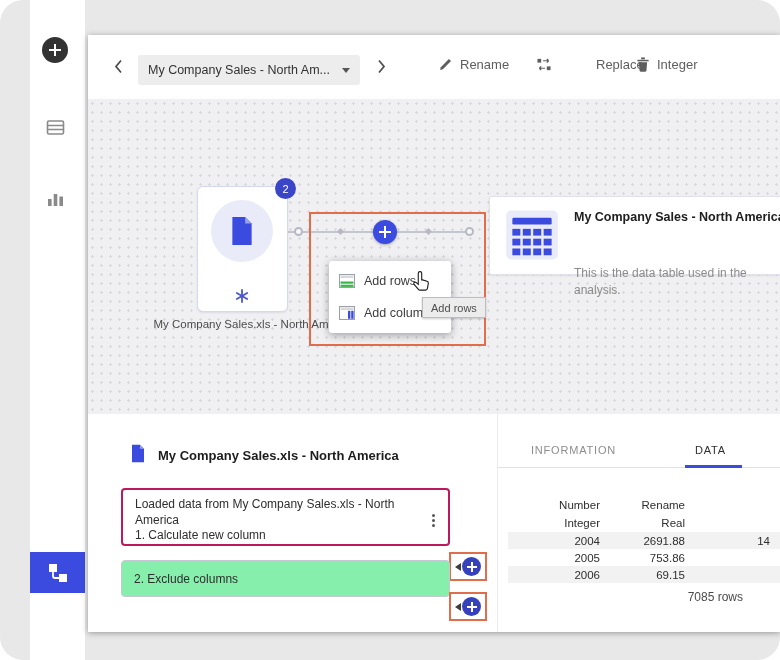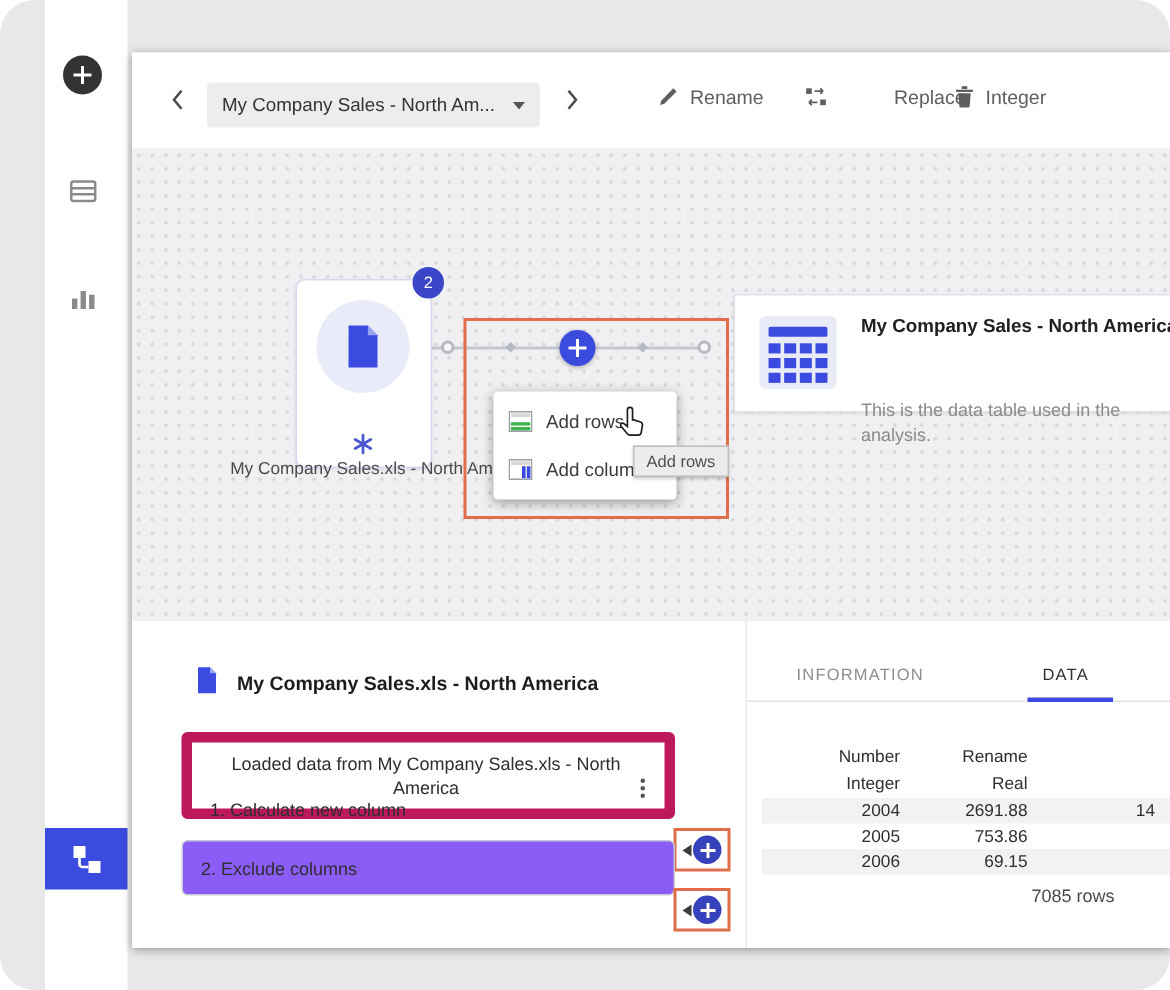--- a/index.html
+++ b/index.html
@@ -32,21 +32,21 @@
   .caret-down{width:0;height:0;border-left:4px solid transparent;border-right:4px solid transparent;border-top:5px solid #555;margin-left:auto;}
   .tb-btn{position:absolute;top:22px;display:flex;align-items:center;gap:7px;color:#5e5e5e;font-size:13px;cursor:pointer;}
 
   
   #canvas{position:absolute;left:0;top:64px;width:692px;height:315px;background-color:#f0f0f2;background-image:radial-gradient(#d8d8dd 1px,transparent 1.3px);background-size:9px 9px;border-bottom:1px solid #d9d9d9;}
 
   .node{position:absolute;left:109px;top:87px;width:89px;height:124px;background:#fff;border:1px solid #d5d9ef;border-radius:6px;box-shadow:0 1px 2px rgba(40,50,120,.1);cursor:pointer;}
   .node-circle{position:absolute;left:13px;top:13px;width:62px;height:62px;border-radius:50%;background:#e9ebf9;display:flex;align-items:center;justify-content:center;}
   .node-sparkle{position:absolute;left:37px;bottom:8px;width:14px;height:14px;}
   .node-badge{position:absolute;right:-9px;top:-9px;width:21px;height:21px;border-radius:50%;background:#3a45c8;color:#fff;font-size:11px;display:flex;align-items:center;justify-content:center;}
-  .node-label{position:absolute;left:53px;top:208px;width:200px;text-align:center;font-size:11.5px;color:#4a4a4a;white-space:nowrap;overflow:hidden;}
+  .node-label{position:absolute;left:53px;top:219px;width:200px;text-align:center;font-size:11.5px;color:#4a4a4a;white-space:nowrap;overflow:hidden;}
 
   .conn-line{position:absolute;left:198px;top:132px;width:184px;height:1.5px;background:#c3c5cf;}
   .conn-ring{position:absolute;width:9px;height:9px;border:2px solid #b6b9c4;background:#f7f7f9;border-radius:50%;box-sizing:border-box;}
   .conn-dot{position:absolute;width:5px;height:5px;background:#b6b9c4;transform:rotate(45deg);}
   .conn-plus{position:absolute;left:285px;top:121px;width:24px;height:24px;border-radius:50%;background:#3b4bdf;box-shadow:0 1px 3px rgba(0,0,0,.3);cursor:pointer;}
 
   .ann{position:absolute;border:2px solid #e06e4b;box-sizing:border-box;}
   #ann-canvas{left:221px;top:113px;width:177px;height:134px;}
 
   .menu{position:absolute;left:241px;top:162px;width:122px;background:#fff;border-radius:3px;box-shadow:0 2px 8px rgba(0,0,0,.35);padding:4px 0;}
@@ -58,26 +58,26 @@
   .info-card{position:absolute;left:401px;top:97px;width:312px;height:77px;background:#fff;border:1px solid #e1e2e9;border-radius:2px;box-shadow:0 1px 2px rgba(0,0,0,.08);cursor:pointer;}
   .info-icon{position:absolute;left:15px;top:12px;}
   .info-title{position:absolute;left:84px;top:13px;font-size:12.5px;font-weight:bold;color:#202020;white-space:nowrap;}
   .info-desc{position:absolute;left:84px;top:32px;width:205px;font-size:12px;color:#8b8b8b;line-height:1.4;margin-top:36px;}
 
   
   #bottom{position:absolute;left:0;top:379px;width:692px;height:218px;background:#fff;}
   .divider-v{position:absolute;left:409px;top:0;width:1px;height:218px;background:#ebebeb;}
   .src-icon{position:absolute;left:42px;top:30px;}
   .src-title{position:absolute;left:70px;top:34px;font-size:13px;font-weight:bold;color:#1c1c1c;}
-  .step1{position:absolute;left:33px;top:74px;width:329px;height:58px;border:7px solid #be185d;border-radius:4px;box-sizing:border-box;background:#fff;cursor:pointer;text-align:center;}
+  .step1{position:absolute;left:33px;top:74px;width:329px;height:58px;border:2px solid #be185d;border-radius:4px;box-sizing:border-box;background:#fff;cursor:pointer;}
   .step1-text{position:absolute;left:12px;top:7px;width:288px;font-size:12px;color:#2e2e2e;line-height:1.3;}
   .step1-sub{position:absolute;left:12px;top:38px;font-size:12px;color:#2e2e2e;}
   .kebab{position:absolute;right:10px;top:21px;cursor:pointer;padding:1px 3px;}
   .kebab span{display:block;width:3px;height:3px;border-radius:50%;background:#555;margin:2px 0;}
-  .step2{position:absolute;left:33px;top:146px;width:329px;height:37px;border:1px solid #c6c9d5;border-radius:4px;box-sizing:border-box;background:#8b5cf6;display:flex;align-items:center;padding:0 12px;font-size:12px;color:#2e2e2e;cursor:pointer;}
+  .step2{position:absolute;left:33px;top:146px;width:329px;height:37px;border:1px solid #c6c9d5;border-radius:4px;box-sizing:border-box;background:#86efac;display:flex;align-items:center;padding:0 12px;font-size:12px;color:#2e2e2e;cursor:pointer;}
   .plus-ann{width:38px;height:29px;}
   #plus-ann-1{left:361px;top:138px;}
   #plus-ann-2{left:361px;top:178px;}
   .ins-tri{position:absolute;left:4px;top:8.5px;width:0;height:0;border-right:6px solid #3c3c3c;border-top:4px solid transparent;border-bottom:4px solid transparent;}
   .ins-plus{position:absolute;left:11px;top:3px;width:19px;height:19px;border-radius:50%;background:#3642bb;cursor:pointer;}
 
   .tab{position:absolute;top:30px;font-size:11px;letter-spacing:0.8px;cursor:pointer;}
   #tab-information{left:443px;color:#8d8d8d;}
   #tab-data{left:607px;color:#2f2f2f;}
   .tabs-line{position:absolute;left:410px;top:53px;width:282px;height:1px;background:#e2e2e2;}

